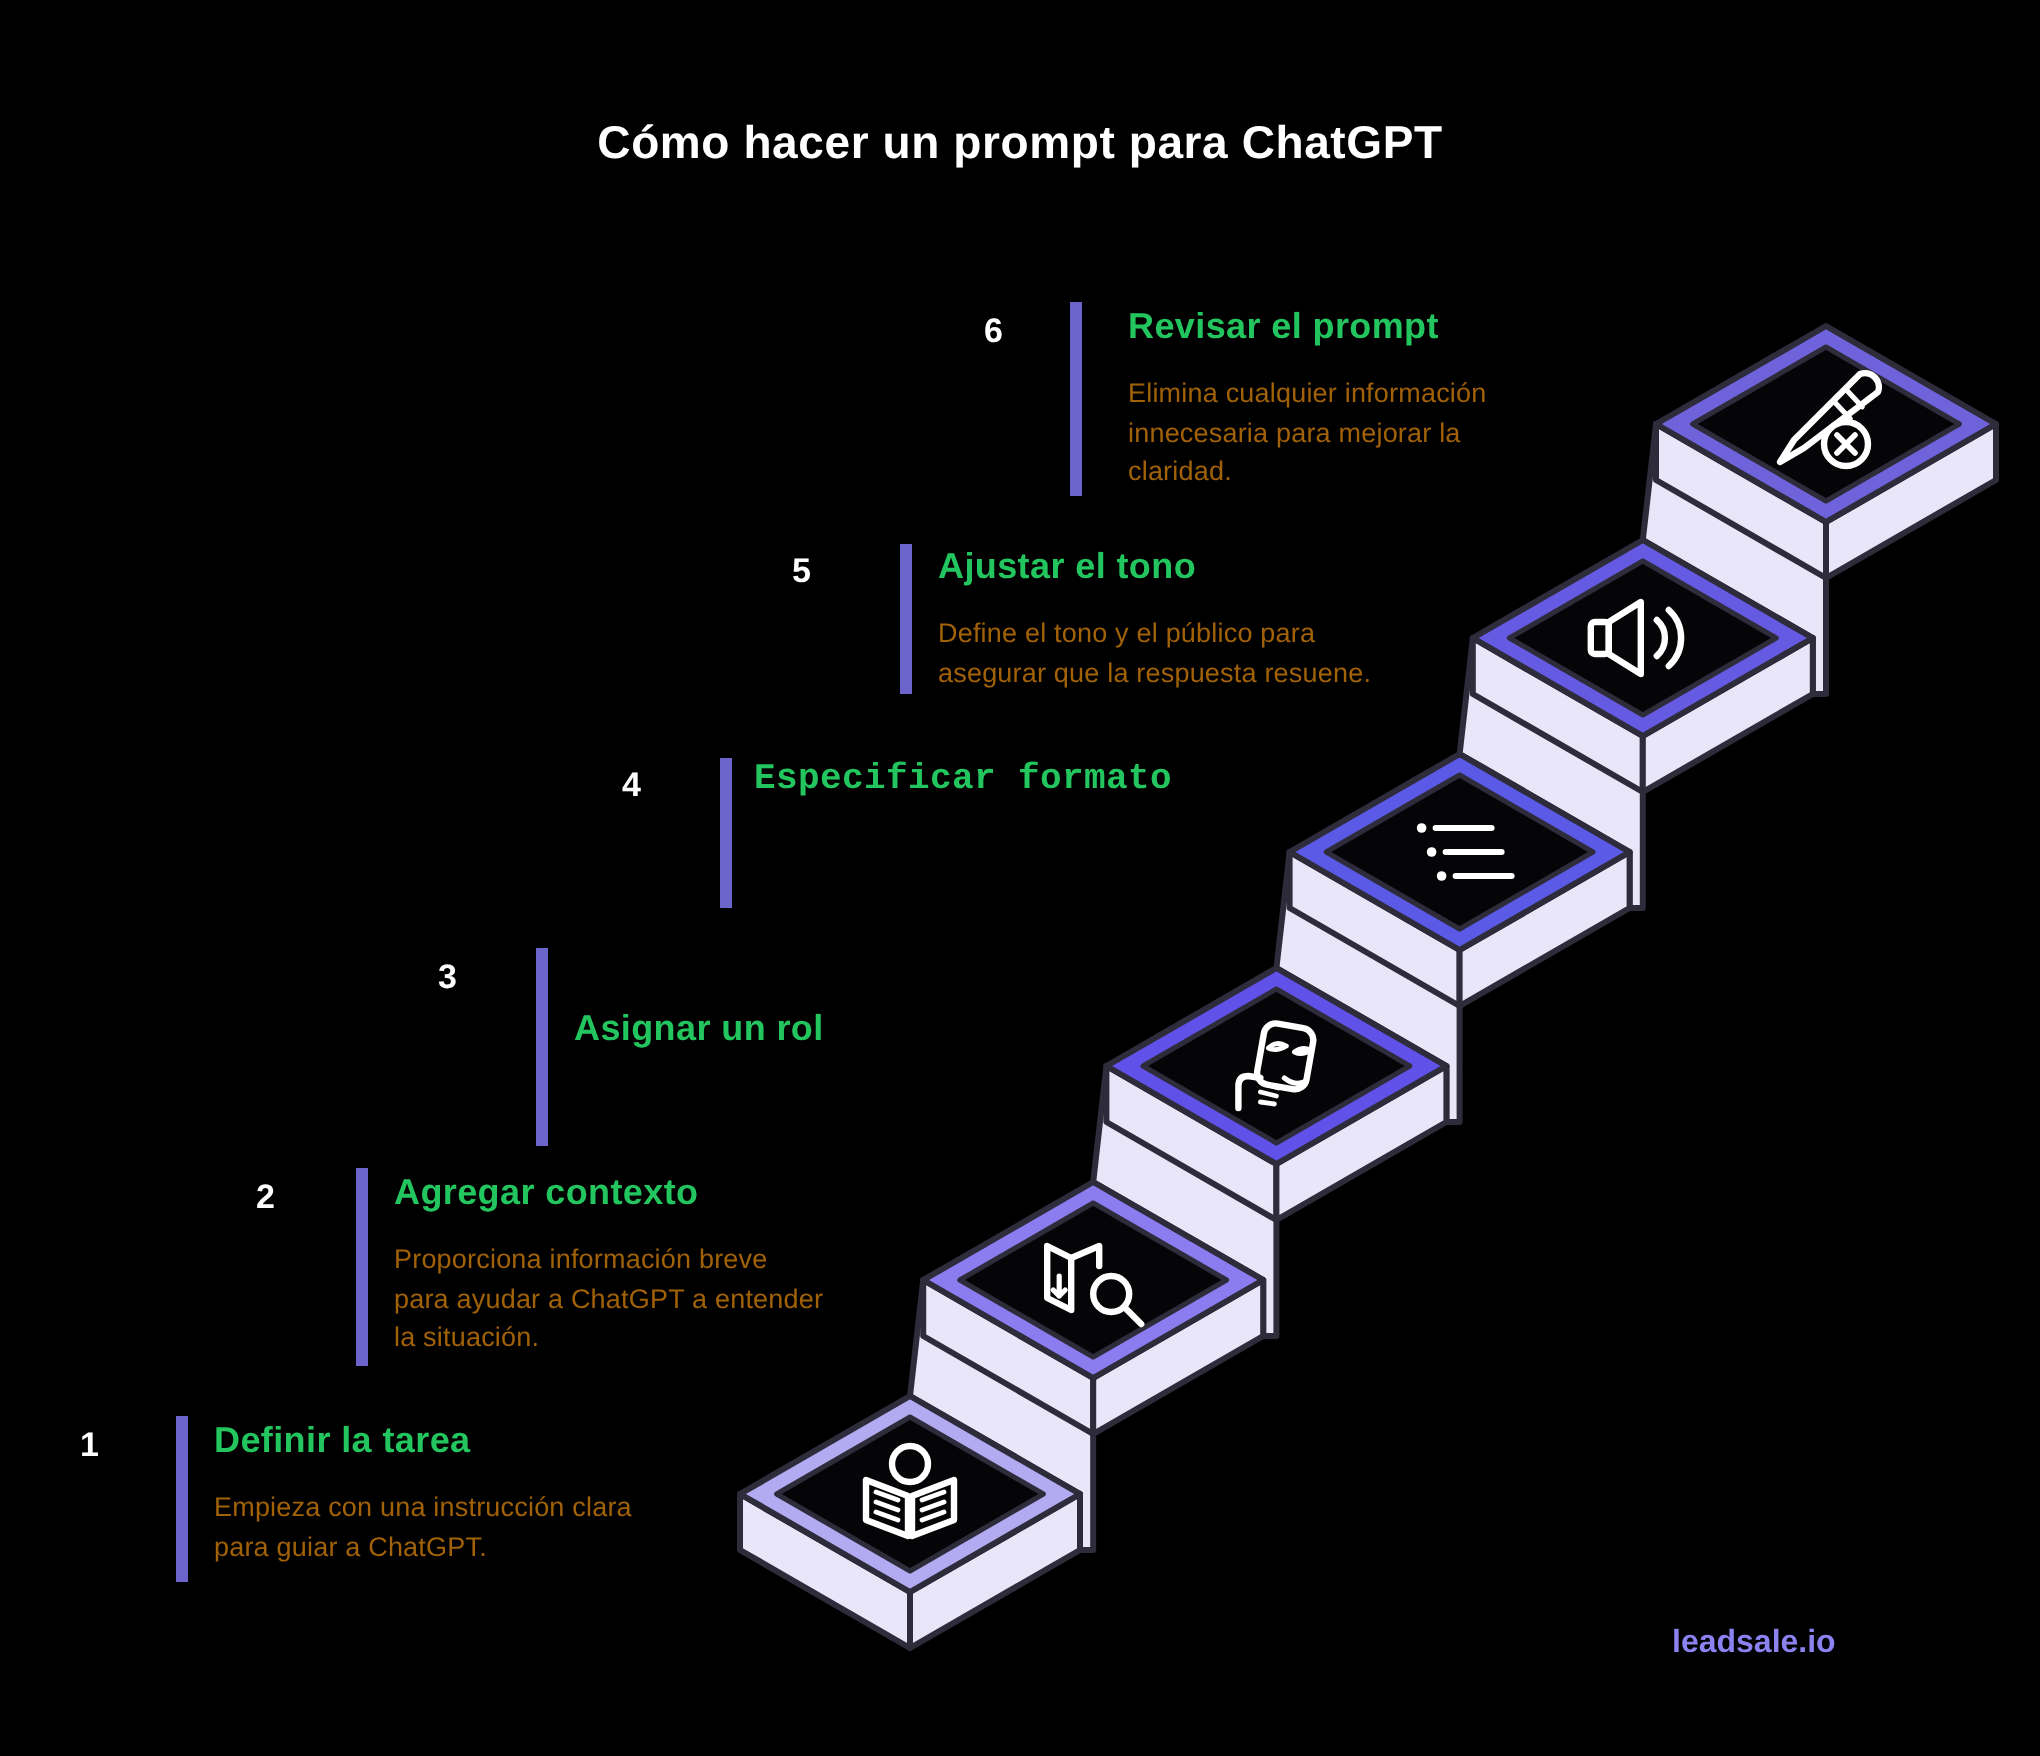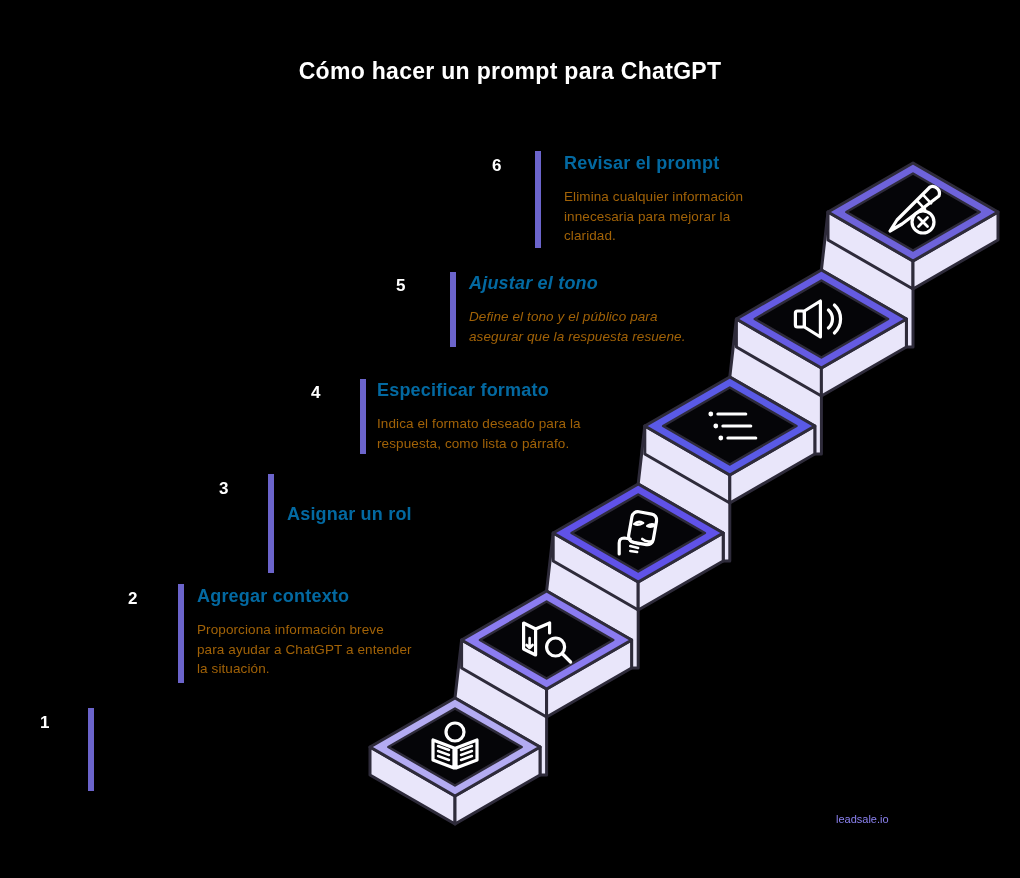--- a/index.html
+++ b/index.html
@@ -5,31 +5,31 @@
   html,body{margin:0;padding:0;}
   body{background:#000;font-family:"Liberation Sans",sans-serif;}
   .canvas{position:relative;width:1020px;height:878px;background:#000;overflow:hidden;}
   .title{position:absolute;left:0;top:58px;width:1020px;text-align:center;color:#fff;
          font-size:23px;font-weight:bold;letter-spacing:.3px;margin:0;}
   .stairs-wrap{position:absolute;inset:0;}
   .stairs-wrap svg{position:absolute;left:0;top:0;width:1020px;height:878px;}
   .step-num{position:absolute;color:#fff;font-size:17px;font-weight:bold;}
   .bar{position:absolute;width:6px;background:#6b64cb;}
   .step-txt{position:absolute;}
-  .step-txt h3{margin:0;color:#0369a1;font-size:18px;font-weight:bold;letter-spacing:.2px;}
+  .step-txt h3{margin:0;color:#22c55e;font-size:18px;font-weight:bold;letter-spacing:.2px;}
   .step-txt p{margin:13px 0 0 0;color:#a16207;font-size:13.5px;line-height:19.5px;
               white-space:pre-line;letter-spacing:.1px;}
   
   .n1{left:40px;top:713px;}  .b1{left:88px;top:708px;height:83px;}  .t1{left:107px;top:710px;}
   .n2{left:128px;top:589px;} .b2{left:178px;top:584px;height:99px;} .t2{left:197px;top:586px;}
   .n3{left:219px;top:479px;} .b3{left:268px;top:474px;height:99px;} .t3{left:287px;top:476px;margin-top:28px;}
-  .n4{left:311px;top:383px;} .b4{left:360px;top:379px;height:75px;} .t4{left:377px;top:380px;}
-  .n5{left:396px;top:276px;} .b5{left:450px;top:272px;height:75px;} .t5{left:469px;top:273px;font-style:italic;}
+  .n4{left:311px;top:383px;} .b4{left:360px;top:379px;height:75px;} .t4{left:377px;top:380px;font-family:Liberation Mono, monospace;}
+  .n5{left:396px;top:276px;} .b5{left:450px;top:272px;height:75px;} .t5{left:469px;top:273px;}
   .n6{left:492px;top:156px;} .b6{left:535px;top:151px;height:97px;} .t6{left:564px;top:153px;}
-  .brand{position:absolute;left:836px;top:813px;color:#8b82f0;font-size:11px;font-weight:normal;}
+  .brand{position:absolute;left:836px;top:813px;color:#8b82f0;font-size:16px;font-weight:bold;}
 </style>
 </head>
 <body style="background: rgb(0, 0, 0);">
 
 <div class="canvas">
 
   <h1 class="title">Cómo hacer un prompt para ChatGPT</h1>
 
   <div class="stairs-wrap">
     <svg id="stairs-svg" viewBox="0 0 1020 878">
@@ -116,42 +116,45 @@
             <path d="M1,1 L22,-7 L22,13 L1,21 Z"></path>
             <path d="M-17,-1 L-6,3 M-17,4 L-6,8 M-17,9 L-6,13" stroke-width="2.4"></path>
             <path d="M17,-1 L6,3 M17,4 L6,8 M17,9 L6,13" stroke-width="2.4"></path>
           </g>
         </g>
       </svg>
   </div>
 
   <span class="step-num n1">1</span>
   <div class="bar b1" style="background: rgb(107, 100, 203);"></div>
+  <div class="step-txt t1">
+    <h3>Definir la tarea</h3>
+    <p>Empieza con una instrucción clara
+para guiar a ChatGPT.</p>
+  </div>
 
   <span class="step-num n2">2</span>
   <div class="bar b2" style="background: rgb(107, 100, 203);"></div>
   <div class="step-txt t2">
     <h3>Agregar contexto</h3>
     <p>Proporciona información breve
 para ayudar a ChatGPT a entender
 la situación.</p>
   </div>
 
   <span class="step-num n3">3</span>
   <div class="bar b3" style="background: rgb(107, 100, 203);"></div>
   <div class="step-txt t3">
     <h3>Asignar un rol</h3>
   </div>
 
   <span class="step-num n4">4</span>
   <div class="bar b4" style="background: rgb(107, 100, 203);"></div>
   <div class="step-txt t4">
     <h3>Especificar formato</h3>
-    <p>Indica el formato deseado para la
-respuesta, como lista o párrafo.</p>
   </div>
 
   <span class="step-num n5">5</span>
   <div class="bar b5" style="background: rgb(107, 100, 203);"></div>
   <div class="step-txt t5">
     <h3>Ajustar el tono</h3>
     <p>Define el tono y el público para
 asegurar que la respuesta resuene.</p>
   </div>
 

